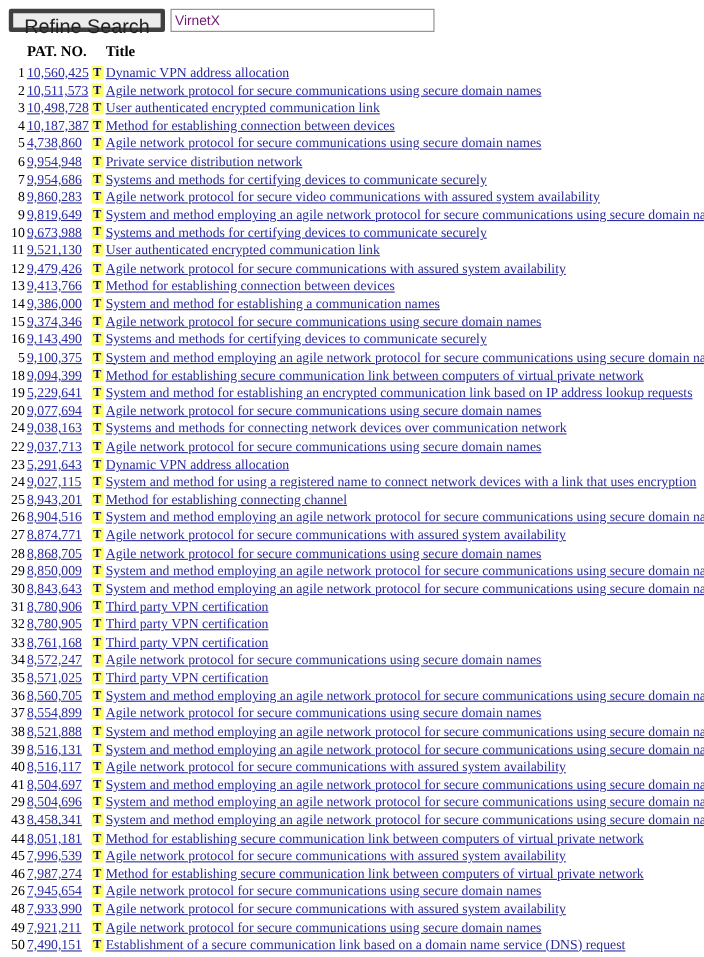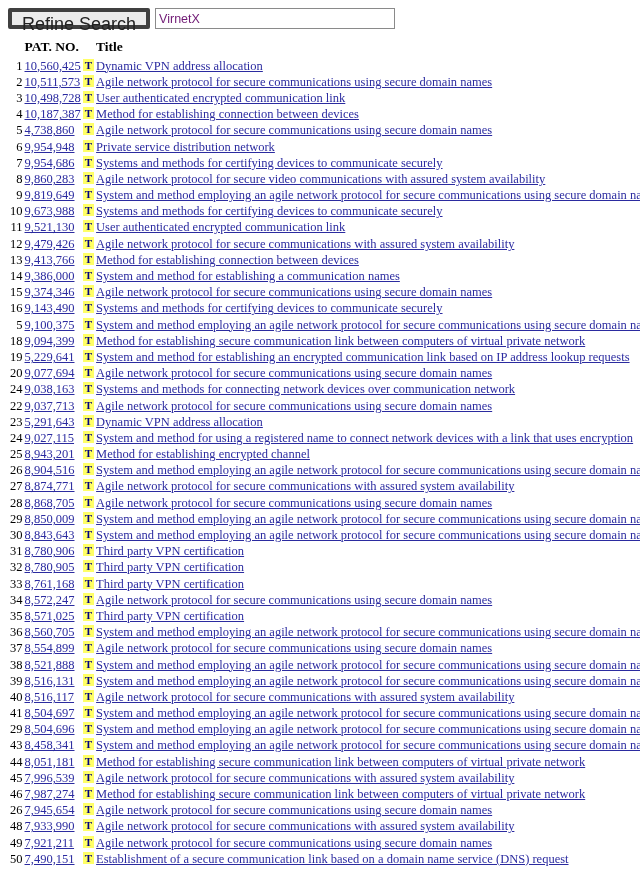--- a/index.html
+++ b/index.html
@@ -251,21 +251,21 @@
         <tr>
           <td class="idx">24</td>
           <td class="patno"><a class="pat-link" href="#">9,027,115</a></td>
           <td class="ticon"><a class="ft" href="#">T</a></td>
           <td class="title"><a class="title-link" href="#">System and method for using a registered name to connect network devices with a link that uses encryption</a></td>
         </tr>
         <tr>
           <td class="idx">25</td>
           <td class="patno"><a class="pat-link" href="#">8,943,201</a></td>
           <td class="ticon"><a class="ft" href="#">T</a></td>
-          <td class="title"><a class="title-link" href="#">Method for establishing encrypted channel</a></td>
+          <td class="title"><a class="title-link" href="#">Method for establishing connecting channel</a></td>
         </tr>
         <tr>
           <td class="idx">26</td>
           <td class="patno"><a class="pat-link" href="#">8,904,516</a></td>
           <td class="ticon"><a class="ft" href="#">T</a></td>
           <td class="title"><a class="title-link" href="#">System and method employing an agile network protocol for secure communications using secure domain names</a></td>
         </tr>
         <tr>
           <td class="idx">27</td>
           <td class="patno"><a class="pat-link" href="#">8,874,771</a></td>

